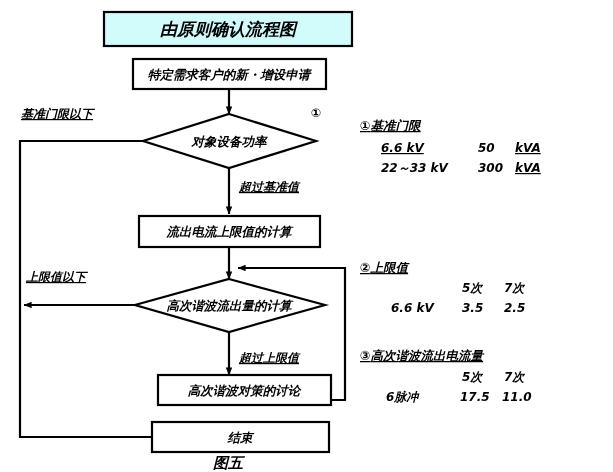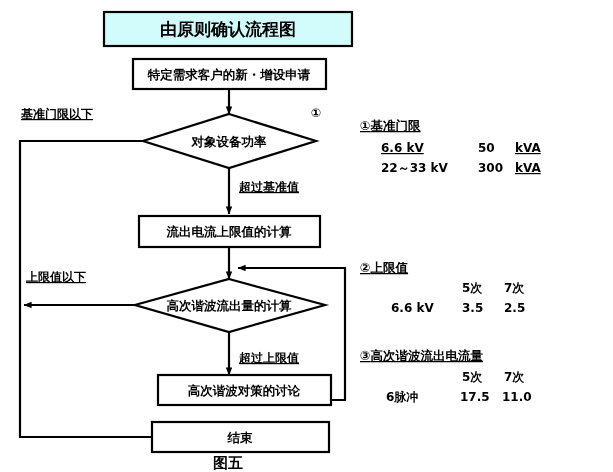--- a/index.html
+++ b/index.html
@@ -13,20 +13,21 @@
     position: relative;
     overflow: hidden;
     font-family: "DejaVu Sans", "Liberation Sans", sans-serif;
   }
   #chart-root {
     position: absolute;
     left: 0;
     top: 0;
     width: 613px;
     height: 472px;
+    font-style: italic;
   }
   svg.flow {
     position: absolute;
     left: 0;
     top: 0;
     width: 613px;
     height: 472px;
   }
   .nodefill-title { fill: #d2fcfc; stroke: #000000; stroke-width: 2.2; }
   .nodefill-box   { fill: #ffffff; stroke: #000000; stroke-width: 2.2; }

